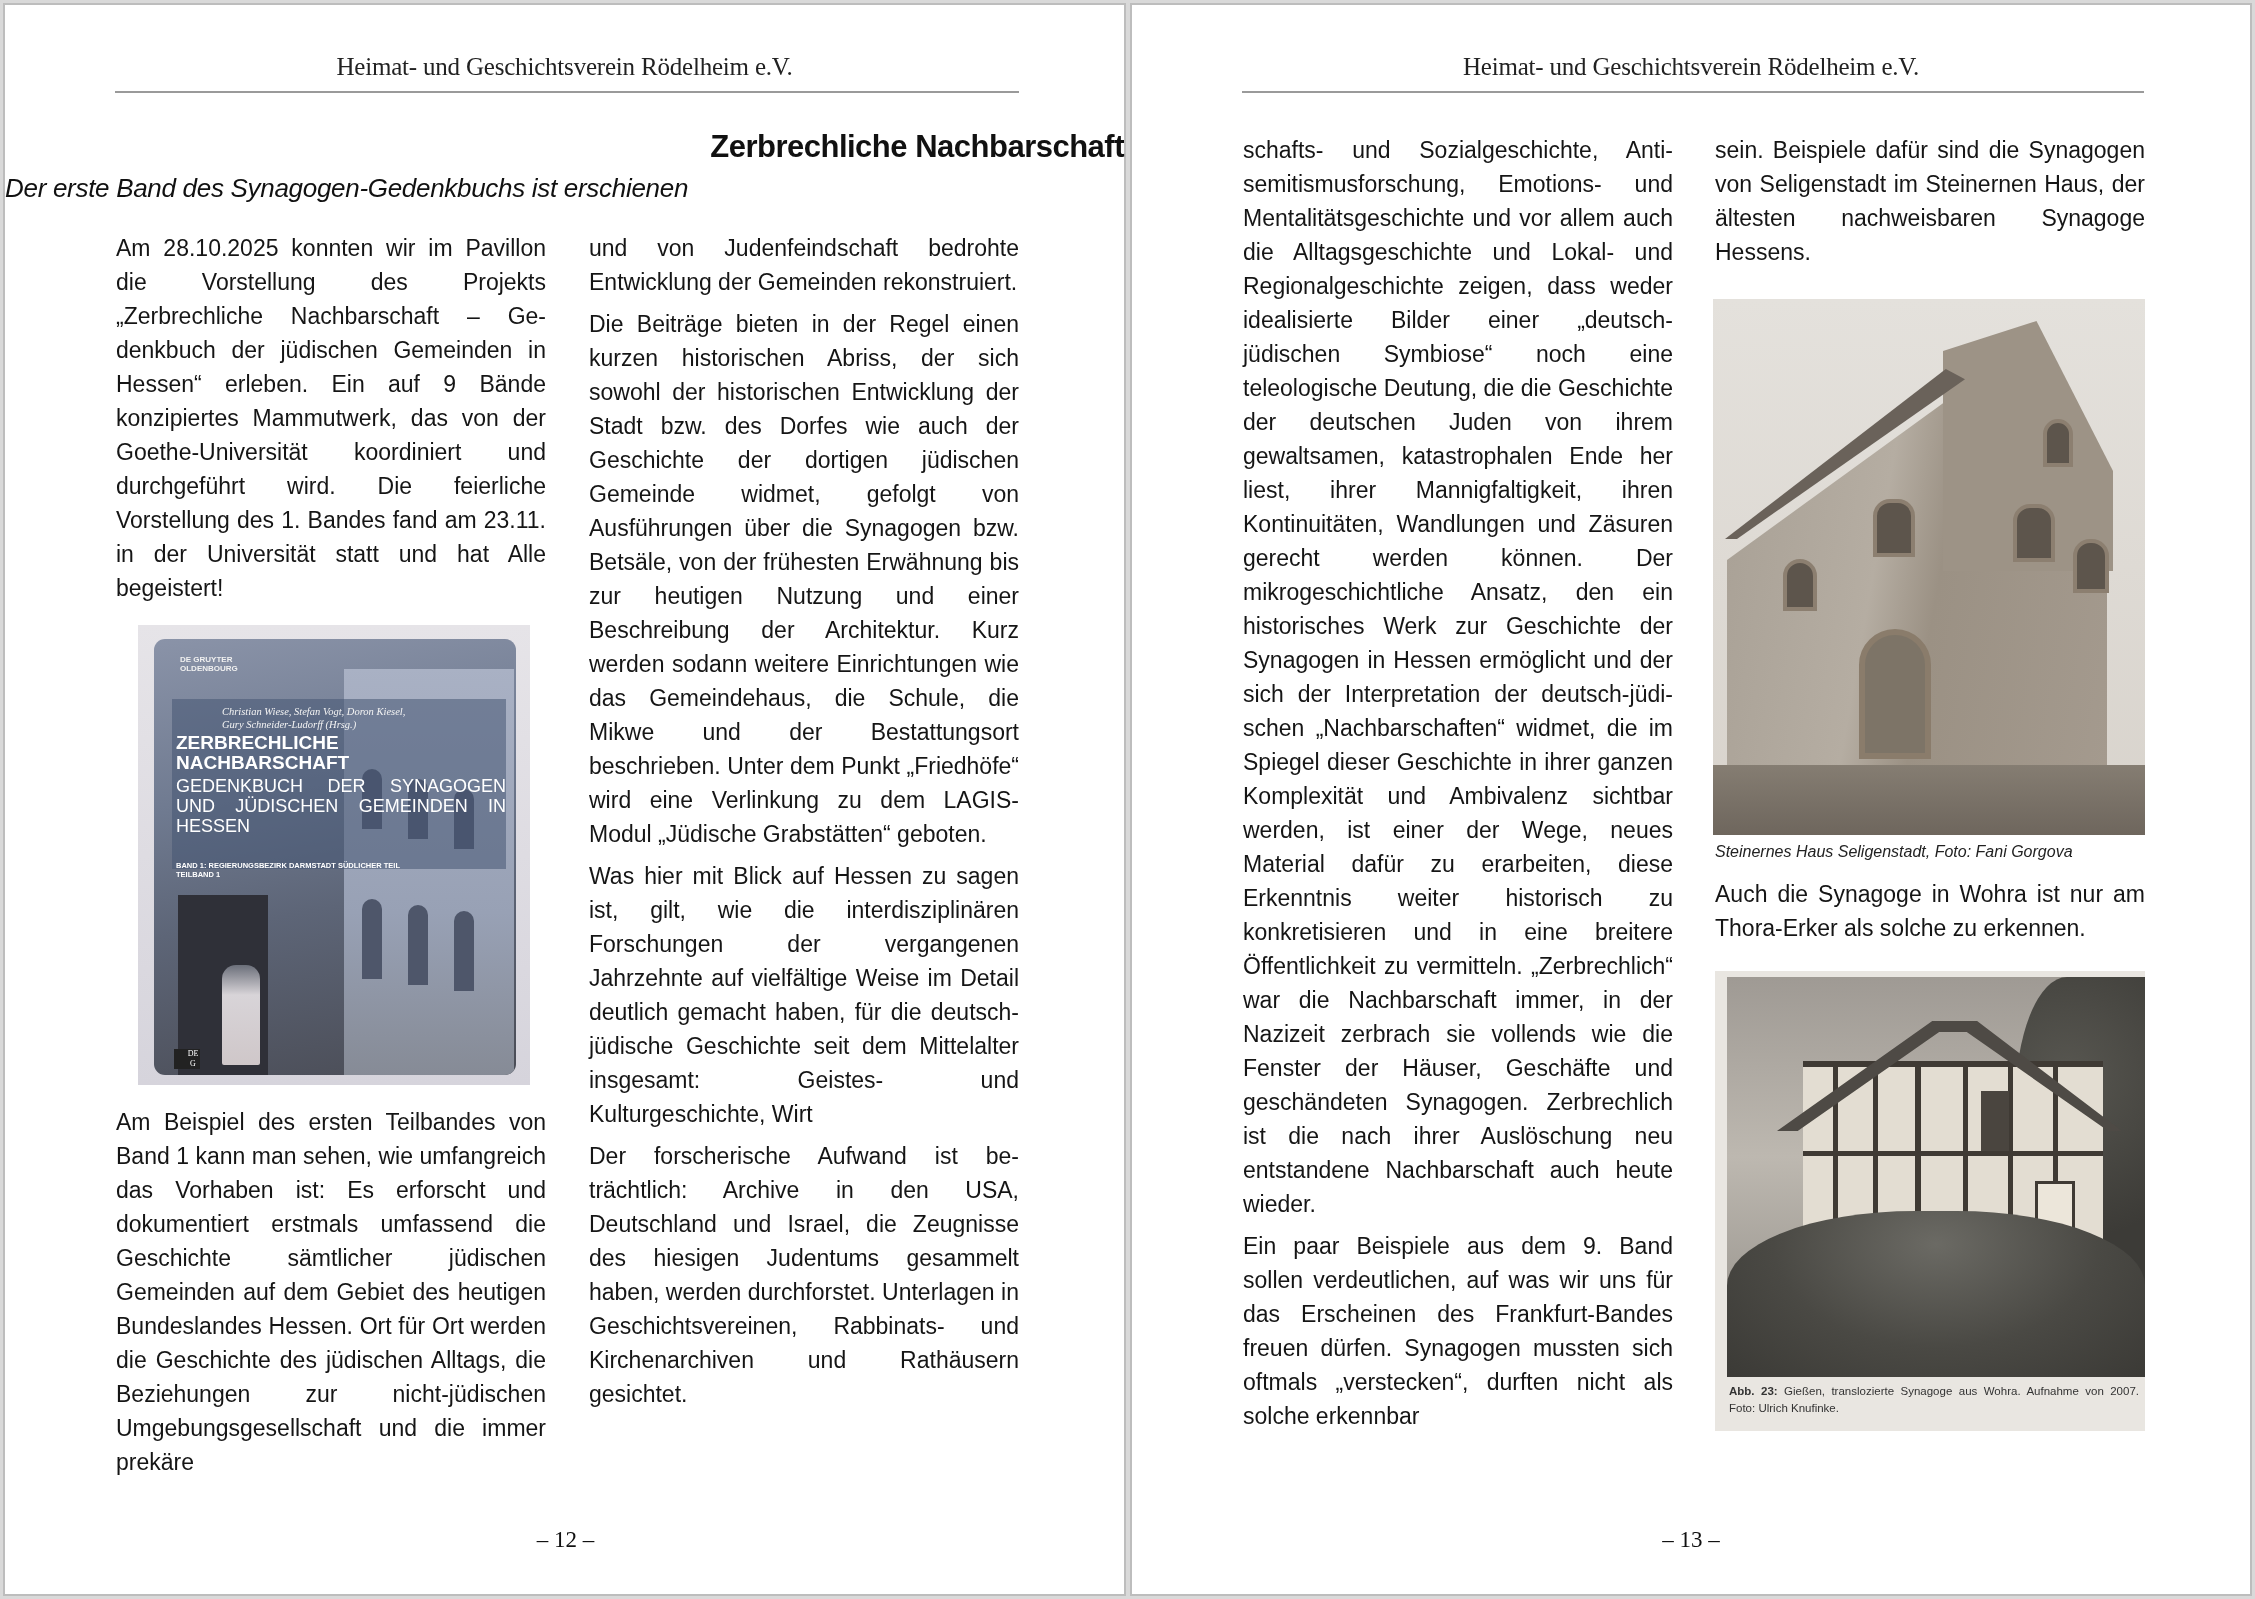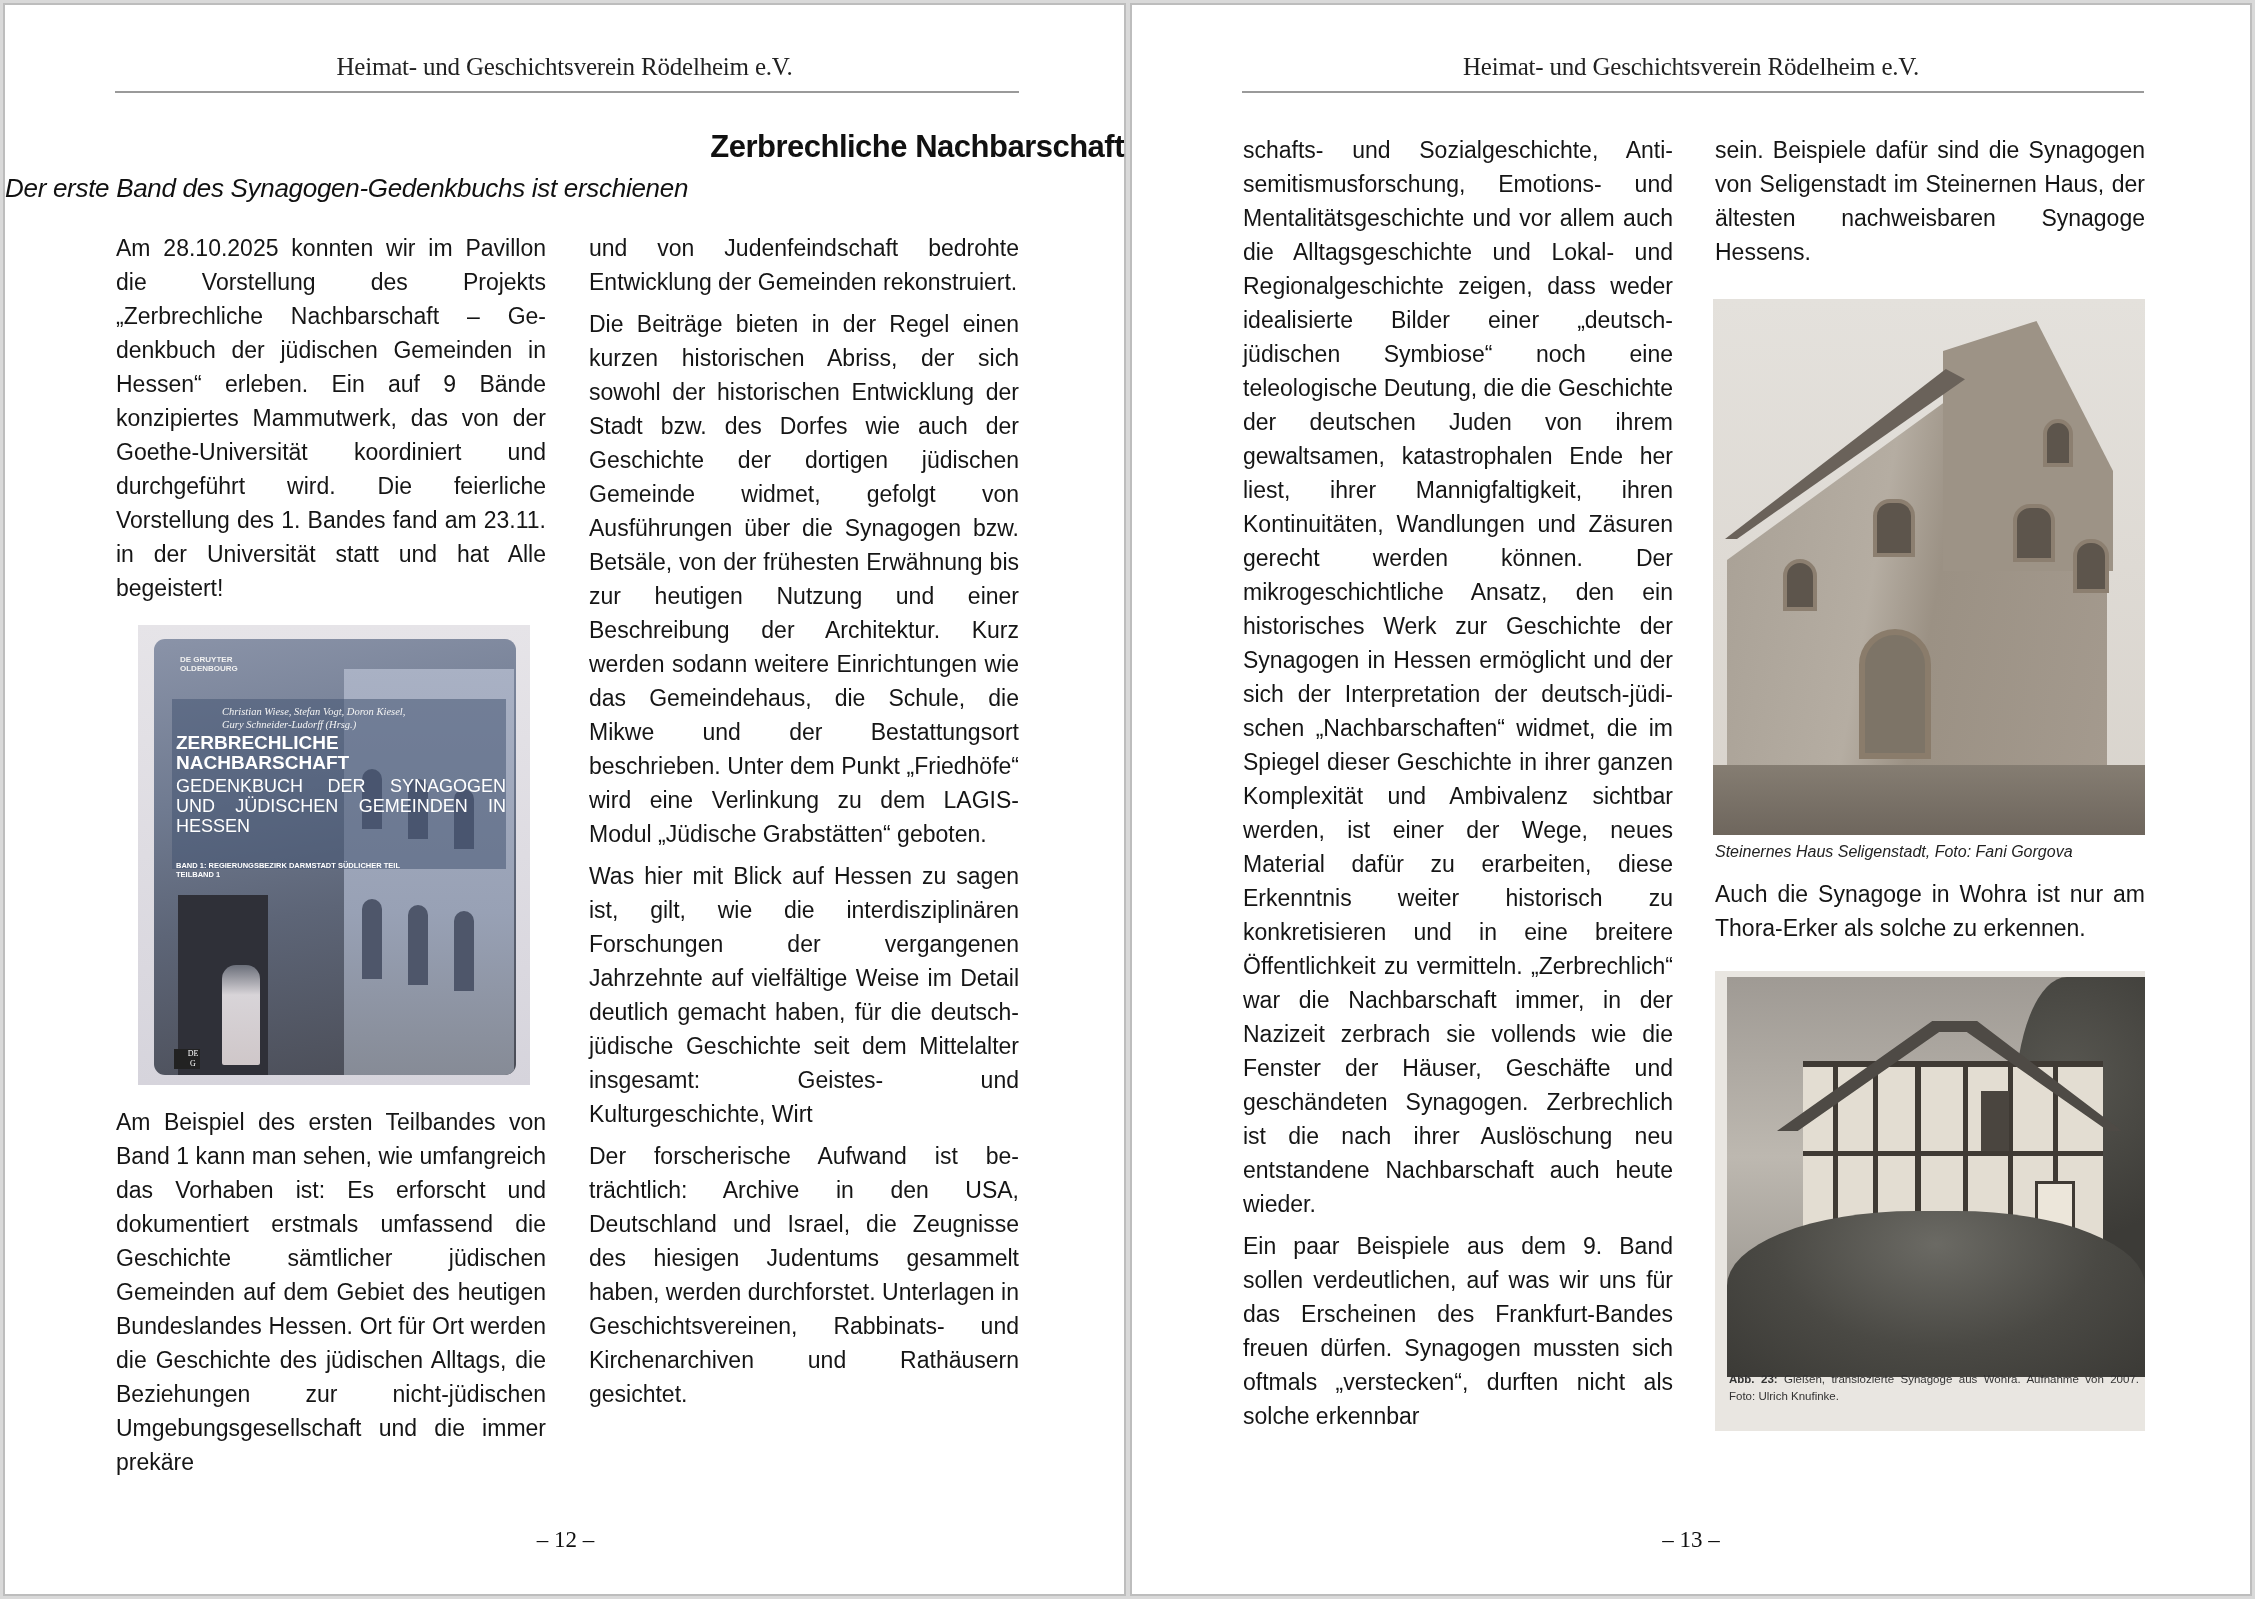--- a/index.html
+++ b/index.html
@@ -169,21 +169,21 @@
       background: #4e4a45;
       clip-path: polygon(0 100%, 45% 0, 58% 0, 100% 100%, 96% 100%, 55% 10%, 47% 10%, 6% 100%);
     }
     .wh-beam { position: absolute; background: #3f3a34; }
     .wh-bushes {
       position: absolute; left: 12px; right: 0; top: 240px; height: 166px;
       background: radial-gradient(ellipse at 50% 20%, #6b6a64 0%, #4a4944 55%, #3b3a36 100%);
       border-radius: 45% 45% 0 0;
     }
     .wh-caption {
-      position: absolute; left: 14px; top: 400px; width: 410px;
+      position: absolute; left: 14px; top: 412px; width: 410px;
       font-family: "Liberation Sans", sans-serif; font-size: 11.5px; line-height: 17px; color: #333;
     }
     .wh-caption b { font-weight: bold; }
 
     .caption-italic {
       font-family: "Liberation Sans", sans-serif; font-style: italic; font-size: 16px;
       line-height: 22px; margin: 6px 0 14px 0; color: #222; white-space: nowrap;
     }
 
     .page-number {

